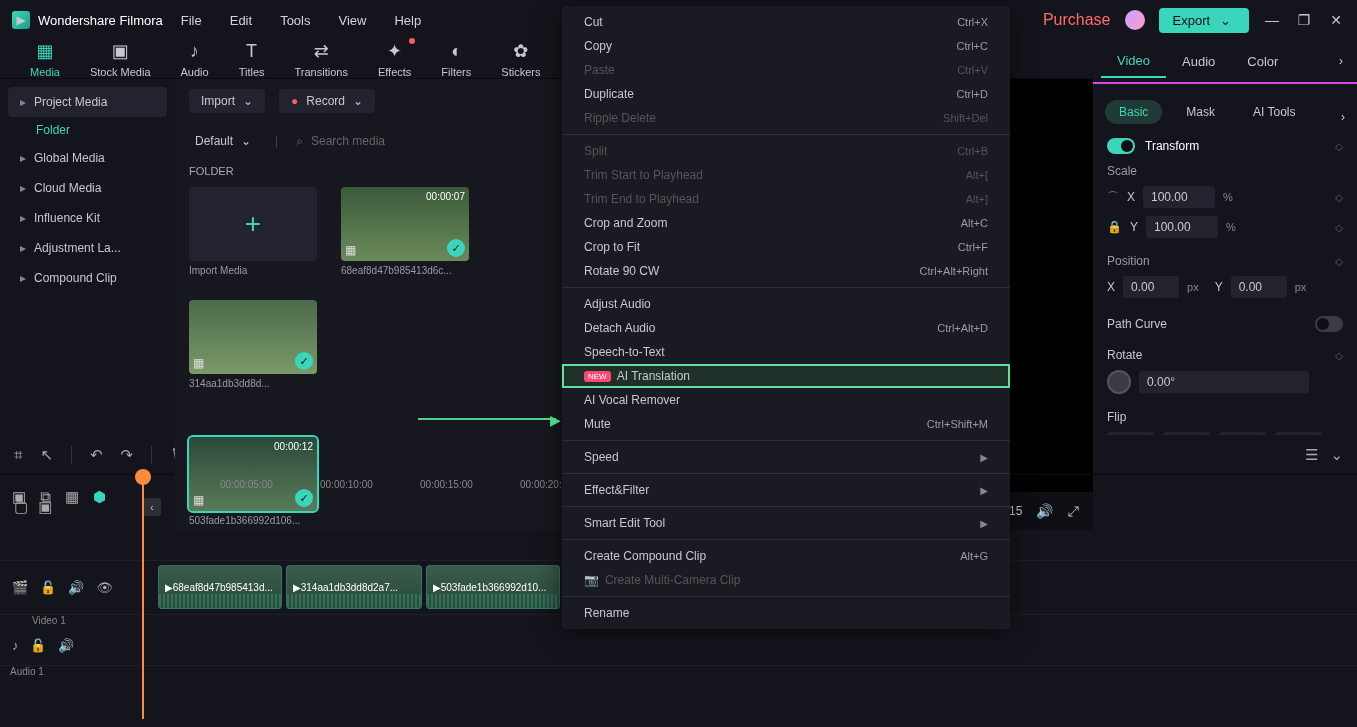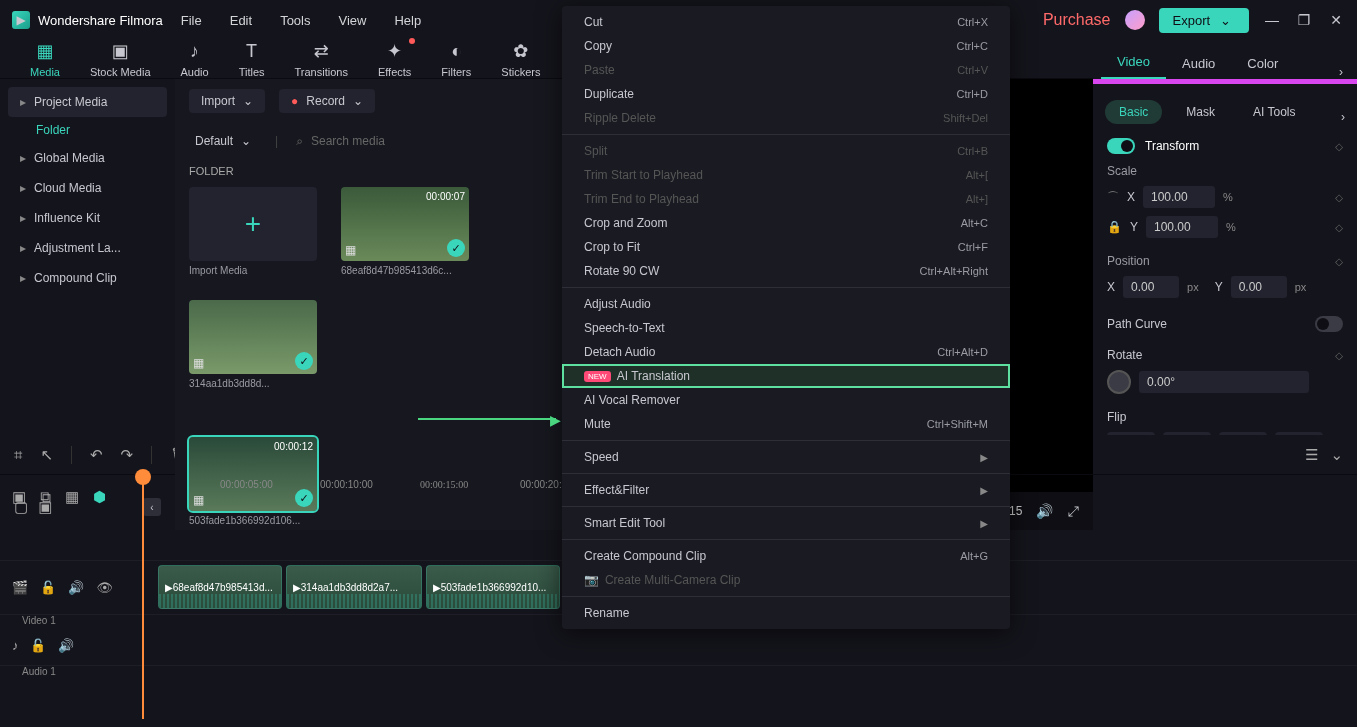--- a/index.html
+++ b/index.html
@@ -54,21 +54,21 @@
 .thumb-name{font-size:10px;color:#9a9ba3;margin-top:4px;overflow:hidden;white-space:nowrap;text-overflow:ellipsis}
 .thumb.selected .thumb-box{outline:2px solid #3ad6bc}
 
 .preview{flex:1;background:#0e0e14;display:flex;flex-direction:column}
 .preview-canvas{flex:1;background:#000}
 .preview-bar{height:38px;display:flex;align-items:center;padding:0 14px;gap:14px;font-size:12px}
 .preview-time{margin-left:auto;color:#ccc}
 .prev-icon{cursor:pointer;font-size:14px}
 
 .props{width:264px;background:#14141c;display:flex;flex-direction:column}
-.prop-tabs{height:44px;display:flex;align-items:flex-end;padding:0 8px;border-bottom:5px solid #d946ef}
+.prop-tabs{height:44px;display:flex;align-items:center;padding:0 8px;border-bottom:2px solid #d946ef}
 .prop-tab{padding:8px 16px;font-size:13px;cursor:pointer}
 .prop-tab.active{color:#3ad6bc;border-bottom:2px solid #3ad6bc}
 .prop-tab-arrow{margin-left:auto;cursor:pointer;padding:0 6px}
 .prop-subtabs{height:40px;display:flex;align-items:flex-end;padding:0 12px;gap:10px}
 .prop-sub{padding:5px 14px;border-radius:14px;font-size:12px;cursor:pointer}
 .prop-sub.active{background:#203a36;color:#3ad6bc}
 .prop-sub-arrow{margin-left:auto;cursor:pointer}
 .prop-body{padding:8px 14px;overflow:auto;flex:1}
 .prop-section{display:flex;align-items:center;gap:10px;padding:6px 0}
 .toggle{width:28px;height:16px;background:#3ad6bc;border-radius:8px;position:relative;cursor:pointer}
@@ -391,21 +391,21 @@
     <div class="tl-left-icons">
       <span class="tl-icon">▣</span>
       <span class="tl-icon">⧉</span>
       <span class="tl-icon">▦</span>
       <span class="tl-icon" style="color:#3ad6bc">⬢</span>
     </div>
     <div class="tl-ruler" id="ruler">
       <div class="playhead"></div>
     <span class="ruler-label" style="left: 80px;">00:00:05:00</span>
         <span class="ruler-label" style="left: 180px;">00:00:10:00</span>
-        <span class="ruler-label" style="left: 280px; font-family: Liberation Serif, serif;">00:00:15:00</span>
+        <span class="ruler-label" style="left: 280px;">00:00:15:00</span>
         <span class="ruler-label" style="left: 380px;">00:00:20:00</span>
         <span class="ruler-label" style="left: 480px;"></span>
         <span class="ruler-label" style="left: 580px;"></span>
         <span class="ruler-label" style="left: 680px;"></span>
         <span class="ruler-label" style="left: 780px;">00:00:45:00</span>
       </div>
   </div>
   <div class="tl-tracks">
     <div class="track-placeholder"></div>
     <div class="track">
@@ -426,30 +426,30 @@
             <span>314aa1db3dd8d2a7...</span>
             <div class="clip-wave"></div>
           </div>
           <div class="clip" style="left: 286px; width: 134px;">
             <span>▶</span> 
             <span>503fade1b366992d10...</span>
             <div class="clip-wave"></div>
           </div>
         </div>
     </div>
-    <div style="padding-left:22px" class="track-label">Video 1</div>
+    <div style="padding-left:32px" class="track-label">Video 1</div>
     <div class="track" style="height:40px">
       <div class="track-head">
         <span class="tk-icon">♪</span>
         <span class="tk-icon">🔓</span>
         <span class="tk-icon">🔊</span>
       </div>
       <div class="track-body"></div>
     </div>
-    <div style="padding-left:22px" class="track-label">Audio 1</div>
+    <div style="padding-left:10px" class="track-label">Audio 1</div>
   </div>
 </div>
 
 <div class="ctx-menu" id="ctx">
     <div class="ctx-item">
       <span style="display:flex;align-items:center">
         <span>Cut</span>
       </span>
       <span class="ctx-shortcut">Ctrl+X</span>
     </div>
@@ -515,28 +515,28 @@
       <span class="ctx-shortcut">Ctrl+Alt+Right</span>
     </div>
     <div class="ctx-sep"></div>
     <div class="ctx-item">
       <span style="display:flex;align-items:center">
         <span>Adjust Audio</span>
       </span>
     </div>
     <div class="ctx-item">
       <span style="display:flex;align-items:center">
+        <span>Detach Audio</span>
+      </span>
+      <span class="ctx-shortcut">Ctrl+Alt+D</span>
+    </div>
+    <div class="ctx-item">
+      <span style="display:flex;align-items:center">
         <span>Speech-to-Text</span>
       </span>
-    </div>
-    <div class="ctx-item">
-      <span style="display:flex;align-items:center">
-        <span>Detach Audio</span>
-      </span>
-      <span class="ctx-shortcut">Ctrl+Alt+D</span>
     </div>
     <div class="ctx-item highlighted">
       <span style="display:flex;align-items:center">
         <span class="ctx-badge">NEW</span>
         <span>AI Translation</span>
       </span>
     </div>
     <div class="ctx-item">
       <span style="display:flex;align-items:center">
         <span>AI Vocal Remover</span>

